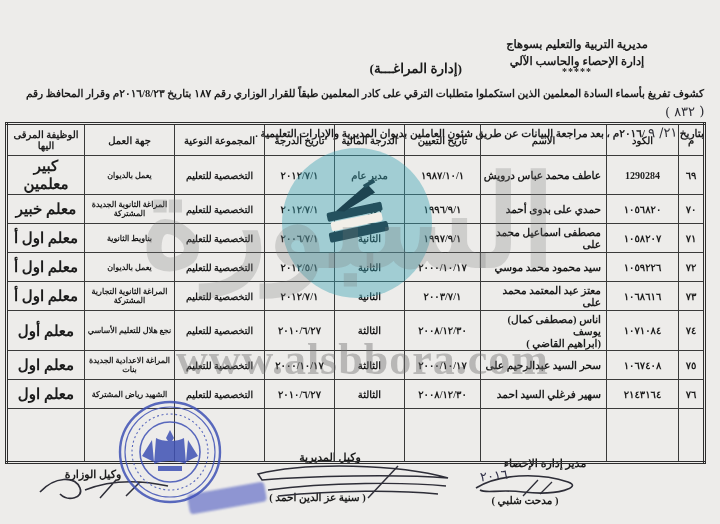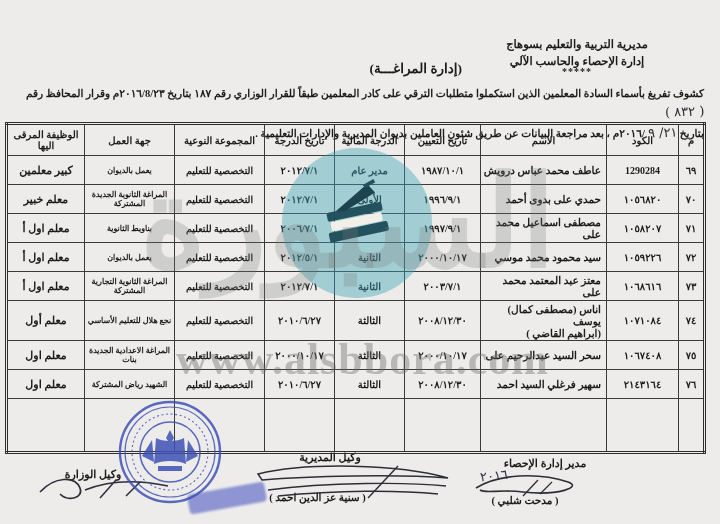--- a/index.html
+++ b/index.html
@@ -43,21 +43,21 @@
   }
   table.roster th, table.roster td{
     border:1px solid #3a3a3a;
     font-size:10px;font-weight:bold;text-align:center;
     padding:1px 2px;white-space:pre-line;overflow:hidden;
   }
   table.roster th{font-size:10px;height:28px;}
   table.roster td:nth-child(3){text-align:right;padding-right:5px;font-size:10.5px;}
   table.roster td:nth-child(7){font-size:9.5px;}
   table.roster td:nth-child(8){font-size:8px;}
-  table.roster td:nth-child(9){font-size:11px;}
+  table.roster td:nth-child(9){font-size:15px;}
   table.roster tr.empty-row td{height:50px;}
 
   
   .wm{pointer-events:none;z-index:3;position:absolute;}
   .wm-logo{
     top:148px;right:288px;width:150px;height:150px;border-radius:50%;
     background:rgba(58,162,178,0.42);
     display:flex;align-items:center;justify-content:center;
   }
   .wm-brand{

